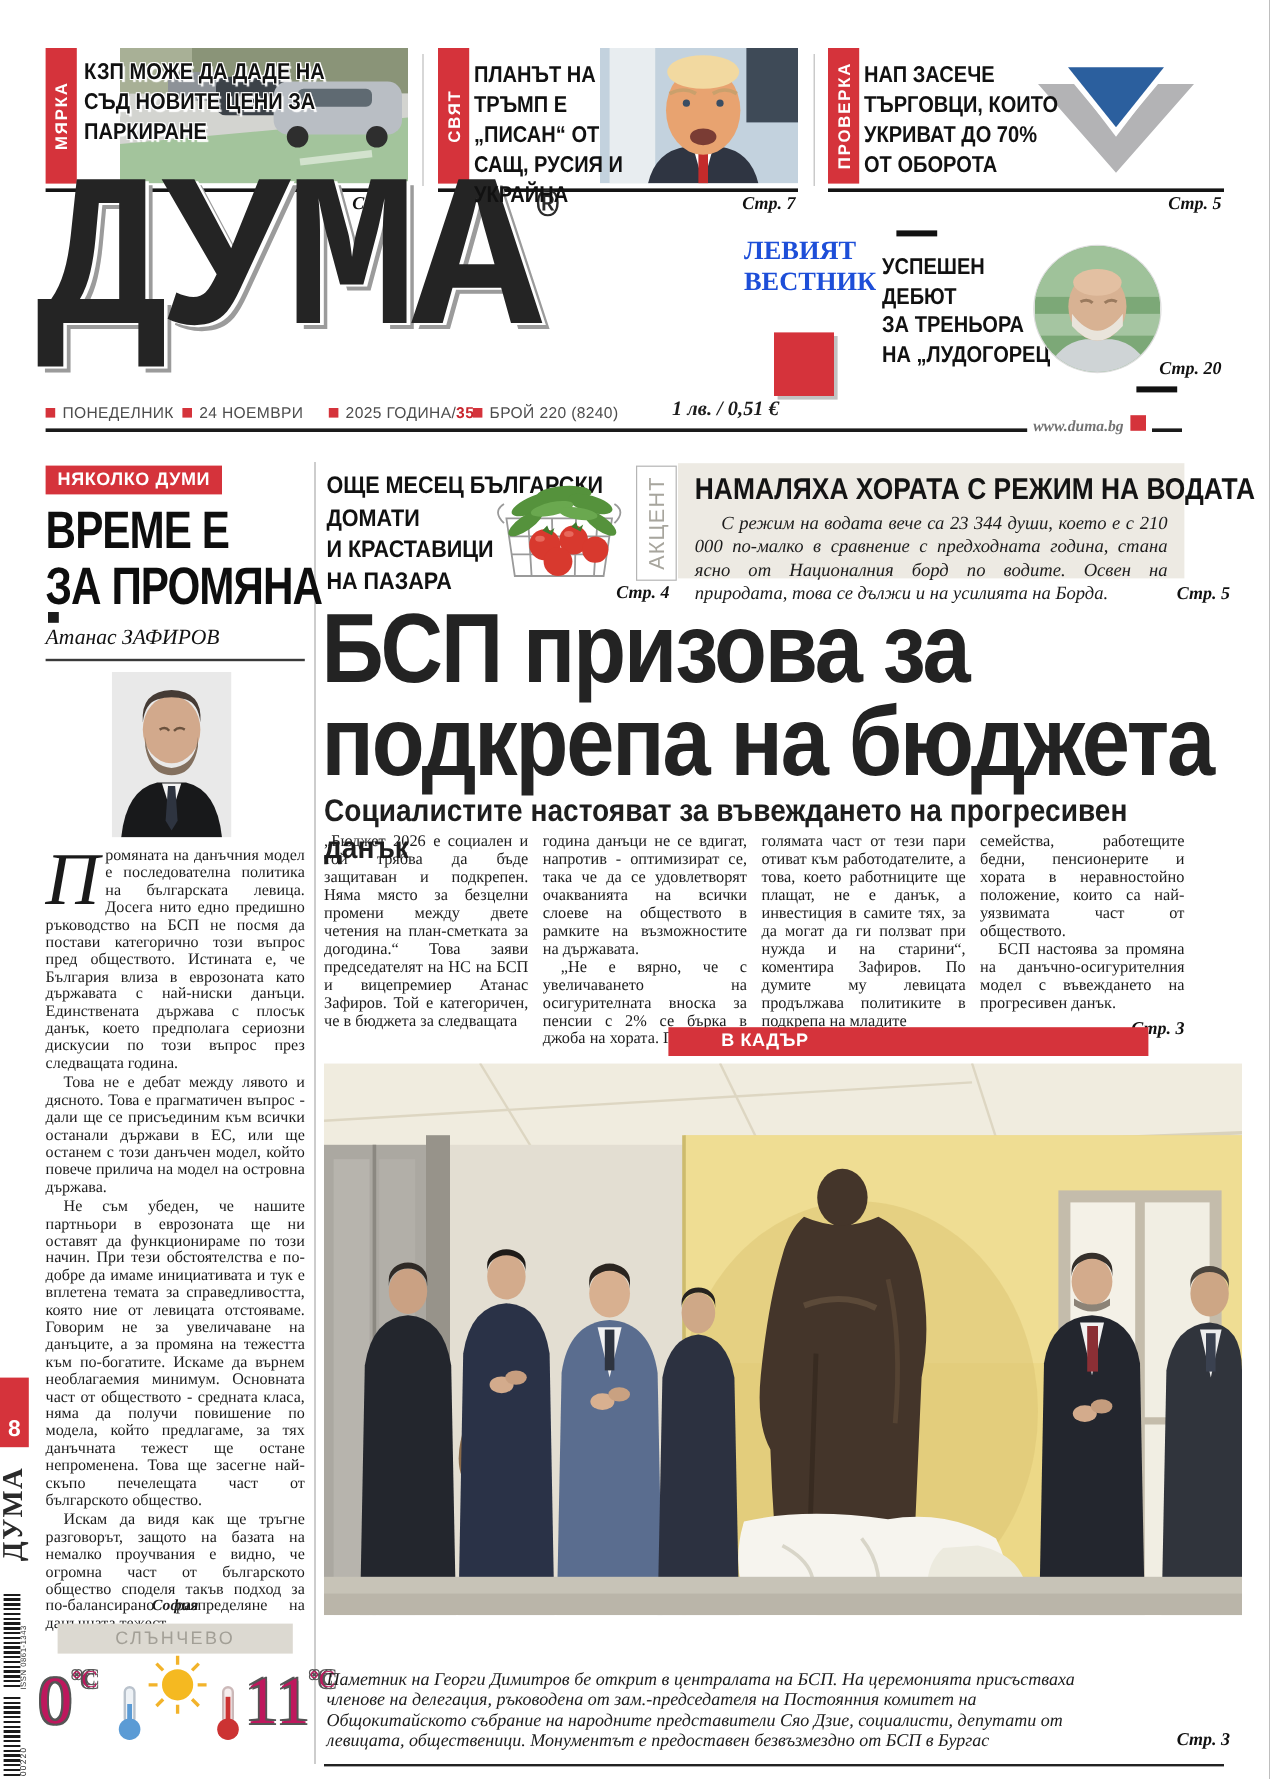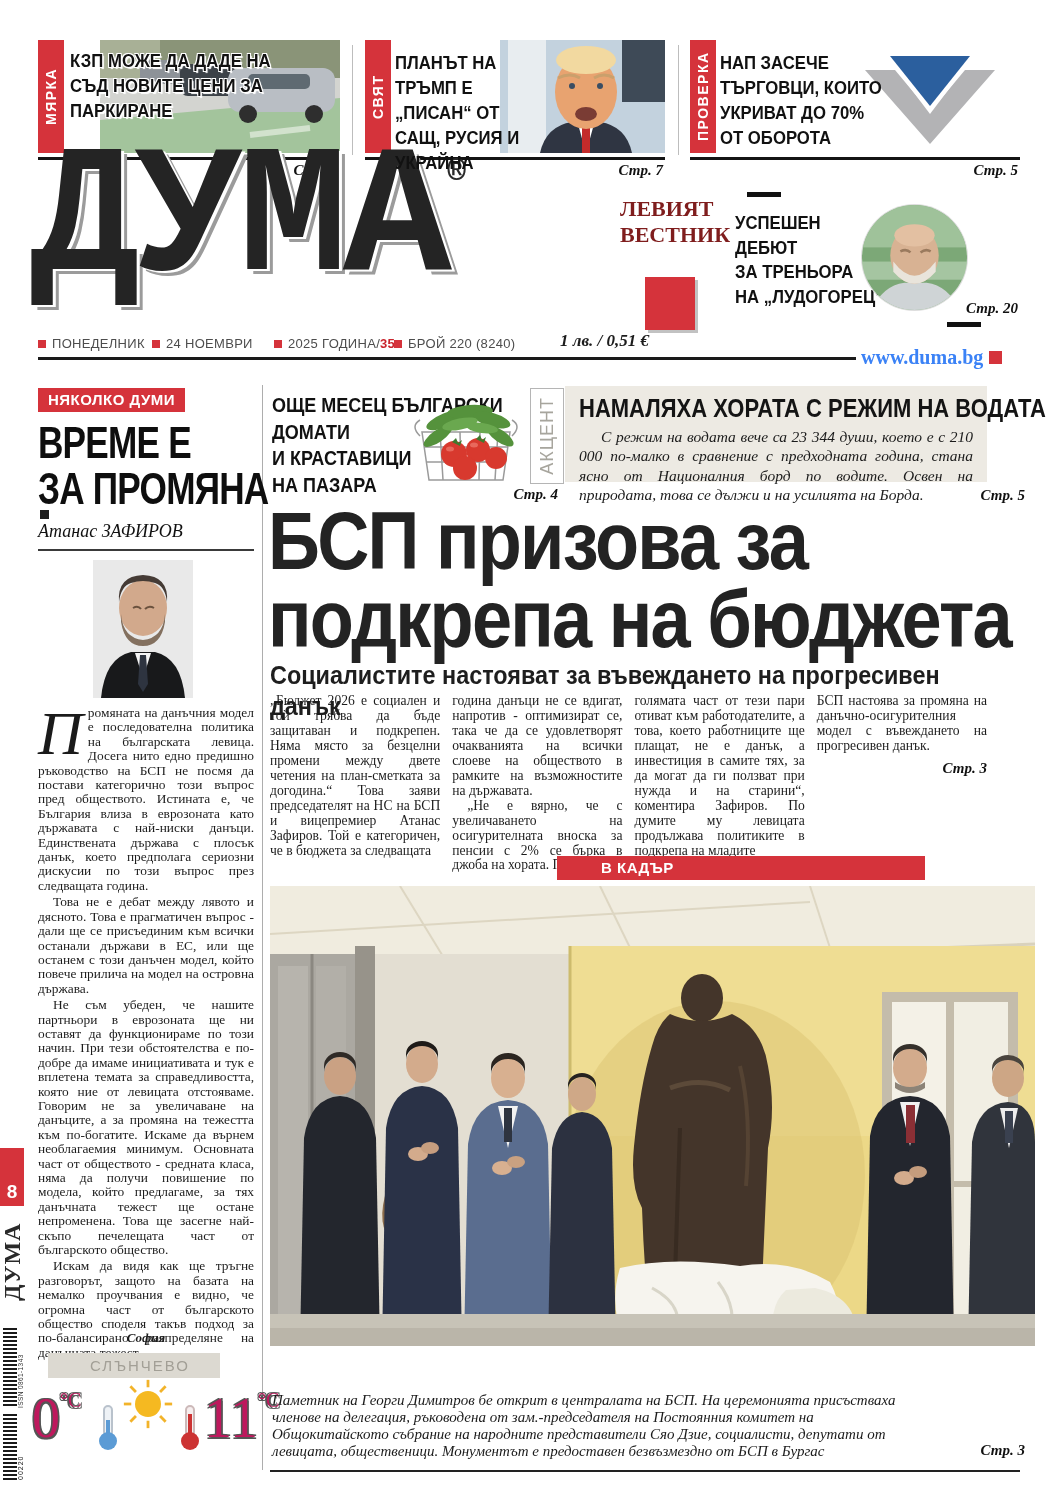--- a/index.html
+++ b/index.html
@@ -20,57 +20,57 @@
   .tphoto{position:absolute;top:0;overflow:hidden;}
   .trule{position:absolute;left:0;right:0;top:117px;height:3px;background:#141414;}
   .tpage{position:absolute;right:2px;top:122px;}
   .tdiv{position:absolute;top:45px;width:1px;height:110px;background:#bdbdbd;}
   
   .m-logo{position:absolute;left:30px;top:130px;font-family:Liberation Mono, monospace;font-weight:bold;
           font-size:182px;line-height:1;letter-spacing:-5px;color:#242424;
           text-shadow:3px 2px 0 #fff,6px 5px 0 #9b9b9b;}
   .m-logo sup{font-size:32px;letter-spacing:0;vertical-align:88px;text-shadow:none;color:#2a2a2a;}
   .m-tagline{position:absolute;left:620px;top:196px;font-family:"Liberation Serif",serif;font-weight:bold;
-             font-size:22px;line-height:1.18;color:#7f1d1d;}
+             font-size:22px;line-height:1.18;color:#1d4ed8;}
   .m-square{position:absolute;left:645px;top:277px;width:50px;height:53px;background:#d5333b;box-shadow:3px 3px 0 #c2c2c2;}
   .sp-dash{position:absolute;height:5px;background:#111;}
   .sp-head{position:absolute;left:735px;top:211px;font-weight:bold;font-size:19px;line-height:1.3;color:#111;
            transform:scaleX(.88);transform-origin:0 0;}
   .sp-photo{position:absolute;left:862px;top:205px;width:105px;height:105px;border-radius:50%;overflow:hidden;
             box-shadow:0 0 0 1px #ddd;}
   .sp-page{position:absolute;left:880px;top:300px;width:100px;text-align:right;}
   .dl-item{position:absolute;top:336px;font-size:13px;color:#4d4d4d;letter-spacing:.3px;}
   .dl-item .sq{display:inline-block;width:8px;height:8px;background:#d5333b;margin-right:6px;}
   .dl-item b.hl{color:#c9252d;font-weight:bold;}
   .m-price{position:absolute;left:560px;top:331px;width:146px;text-align:left;
            font-family:"Liberation Serif",serif;font-style:italic;font-weight:bold;font-size:17px;}
   .m-rule{position:absolute;left:38px;top:357px;width:947px;height:3px;background:#1a1a1a;}
   .m-site{position:absolute;left:856px;top:346px;background:#fff;padding:0 5px;
-          font-family:"Liberation Serif",serif;font-weight:bold;font-size:20px;color:#3b82f6;}
+          font-family:"Liberation Serif",serif;font-weight:bold;font-style:italic;font-size:13px;color:#737373;}
   .m-site .sq{display:inline-block;width:13px;height:13px;background:#d5333b;margin-left:6px;}
   
   .op-badge{position:absolute;left:38px;top:388px;background:#d5333b;color:#fff;font-weight:bold;
             font-size:15px;letter-spacing:.5px;padding:3px 10px 4px;}
   .op-title{position:absolute;left:38px;top:420px;font-weight:bold;font-size:44px;line-height:1.05;
             letter-spacing:-1px;color:#0e0e0e;transform:scaleX(.8);transform-origin:0 0;}
   .op-bullet{position:absolute;left:40px;top:510px;width:9px;height:9px;background:#1c1c1c;}
   .op-author{position:absolute;left:38px;top:521px;font-family:"Liberation Serif",serif;font-style:italic;
              font-size:18px;color:#111;}
   .op-rule{position:absolute;left:38px;top:549px;width:216px;height:2px;background:#3a3a3a;}
   .op-photo{position:absolute;left:93px;top:560px;width:100px;height:138px;overflow:hidden;}
   .op-body{position:absolute;left:38px;top:706px;width:216px;font-family:"Liberation Serif",serif;
            font-size:13.4px;line-height:1.075;text-align:justify;color:#1c1c1c;}
   .op-body p{margin:0;}
   .op-body p + p{text-indent:15px;margin-top:2px;}
   .dropcap{float:left;font-family:"Liberation Serif",serif;font-style:italic;font-size:62px;line-height:.78;
            margin:3px 5px 0 0;color:#1a1a1a;}
   .w-city{position:absolute;left:38px;top:1330px;width:216px;text-align:center;
           font-family:"Liberation Serif",serif;font-style:italic;font-weight:bold;font-size:13px;}
-  .w-cond{position:absolute;left:48px;top:1353px;width:160px;height:25px;background:#dcd9d1;
-          color:#a29f96;font-size:15px;letter-spacing:2px;text-align:center;line-height:25px;padding-left:12px;}
+  .w-cond{position:absolute;left:48px;top:1353px;width:196px;height:25px;background:#dcd9d1;
+          color:#a29f96;font-size:15px;letter-spacing:2px;text-align:center;line-height:25px;}
   .w-num{position:absolute;font-family:"Liberation Serif",serif;font-size:56px;line-height:1;color:#be185d;
          text-shadow:-1.5px -1.5px 0 #555,1.5px -1.5px 0 #555,-1.5px 1.5px 0 #555,1.5px 1.5px 0 #555;}
   .w-num sup{font-size:20px;vertical-align:30px;}
   
   .rail-pagenum{position:absolute;left:0;top:1148px;width:24px;height:58px;background:#d5333b;color:#fff;
                 font-weight:bold;font-size:19px;display:flex;align-items:flex-end;justify-content:center;padding-bottom:3px;box-sizing:border-box;}
   .rail-logo{position:absolute;left:0;top:1212px;width:24px;height:100px;display:flex;align-items:center;justify-content:center;
              writing-mode:vertical-rl;transform:rotate(180deg);font-family:"Liberation Serif",serif;
              font-weight:bold;font-size:24px;color:#2a2a2a;letter-spacing:1px;}
   .rail-bc{position:absolute;left:3px;top:1328px;width:20px;height:156px;}
@@ -98,21 +98,21 @@
   .lead-head{position:absolute;left:268px;top:502px;font-weight:bold;font-size:82px;line-height:.95;
              letter-spacing:-2px;color:#232323;transform:scaleX(.88);transform-origin:0 0;width:860px;}
   .lead-sub{position:absolute;left:270px;top:660px;font-weight:bold;font-size:26px;color:#1e1e1e;
             transform:scaleX(.9);transform-origin:0 0;}
   .lead-cols{position:absolute;left:270px;top:694px;width:717px;display:flex;gap:12px;}
   .lead-cols .col{flex:1;font-family:"Liberation Serif",serif;font-size:13.6px;line-height:1.1;
                   text-align:justify;color:#1c1c1c;}
   .lead-cols p{margin:0;}
   .lead-cols p + p{text-indent:15px;}
   .colpage{text-align:right;margin-top:6px;}
-  .vk-bar{position:absolute;left:557px;top:856px;width:368px;height:24px;background:#d5333b;}
+  .vk-bar{position:absolute;left:557px;top:856px;width:400px;height:24px;background:#d5333b;}
   .vk-label{color:#fff;font-weight:bold;font-size:15px;letter-spacing:.5px;line-height:24px;padding-left:44px;}
   .photo{position:absolute;left:270px;top:886px;width:765px;height:460px;overflow:hidden;}
   .caption{position:absolute;left:272px;top:1392px;width:648px;font-family:"Liberation Serif",serif;
            font-style:italic;font-size:15px;line-height:1.13;color:#1b1b1b;}
   .cap-page{position:absolute;left:887px;top:1442px;width:100px;text-align:right;}
   .bottom-rule{position:absolute;left:270px;top:1470px;width:750px;height:2px;background:#222;}
 </style>
 </head>
 <body>
 
@@ -356,20 +356,21 @@
       <p>„Бюджет 2026 е социален и той трябва да бъде защитаван и подкрепен. Няма място за безцелни промени между двете четения на план-сметката за догодина.“ Това заяви председателят на НС на БСП и вицепремиер Атанас Зафиров. Той е категоричен, че в бюджета за следващата</p>
     </div>
     <div class="col">
       <p>година данъци не се вдигат, напротив - оптимизират се, така че да се удовлетворят очакванията на всички слоеве на обществото в рамките на възможностите на държавата.</p>
       <p>„Не е вярно, че с увеличаването на осигурителната вноска за пенсии с 2% се бърка в джоба на хората. По-</p>
     </div>
     <div class="col">
       <p>голямата част от тези пари отиват към работодателите, а това, което работниците ще плащат, не е данък, а инвестиция в самите тях, за да могат да ги ползват при нужда и на старини“, коментира Зафиров. По думите му левицата продължава политиките в подкрепа на младите</p>
     </div>
     <div class="col">
+      <p>семейства, работещите бедни, пенсионерите и хората в неравностойно положение, които са най-уязвимата част от обществото.</p>
       <p>БСП настоява за промяна на данъчно-осигурителния модел с въвеждането на прогресивен данък.</p>
       <div class="colpage pageref">Стр. 3</div>
     </div>
   </div>
 
   <div class="vk-bar">
       <div class="vk-label">В КАДЪР</div>
     </div>
 
   <div class="photo">

